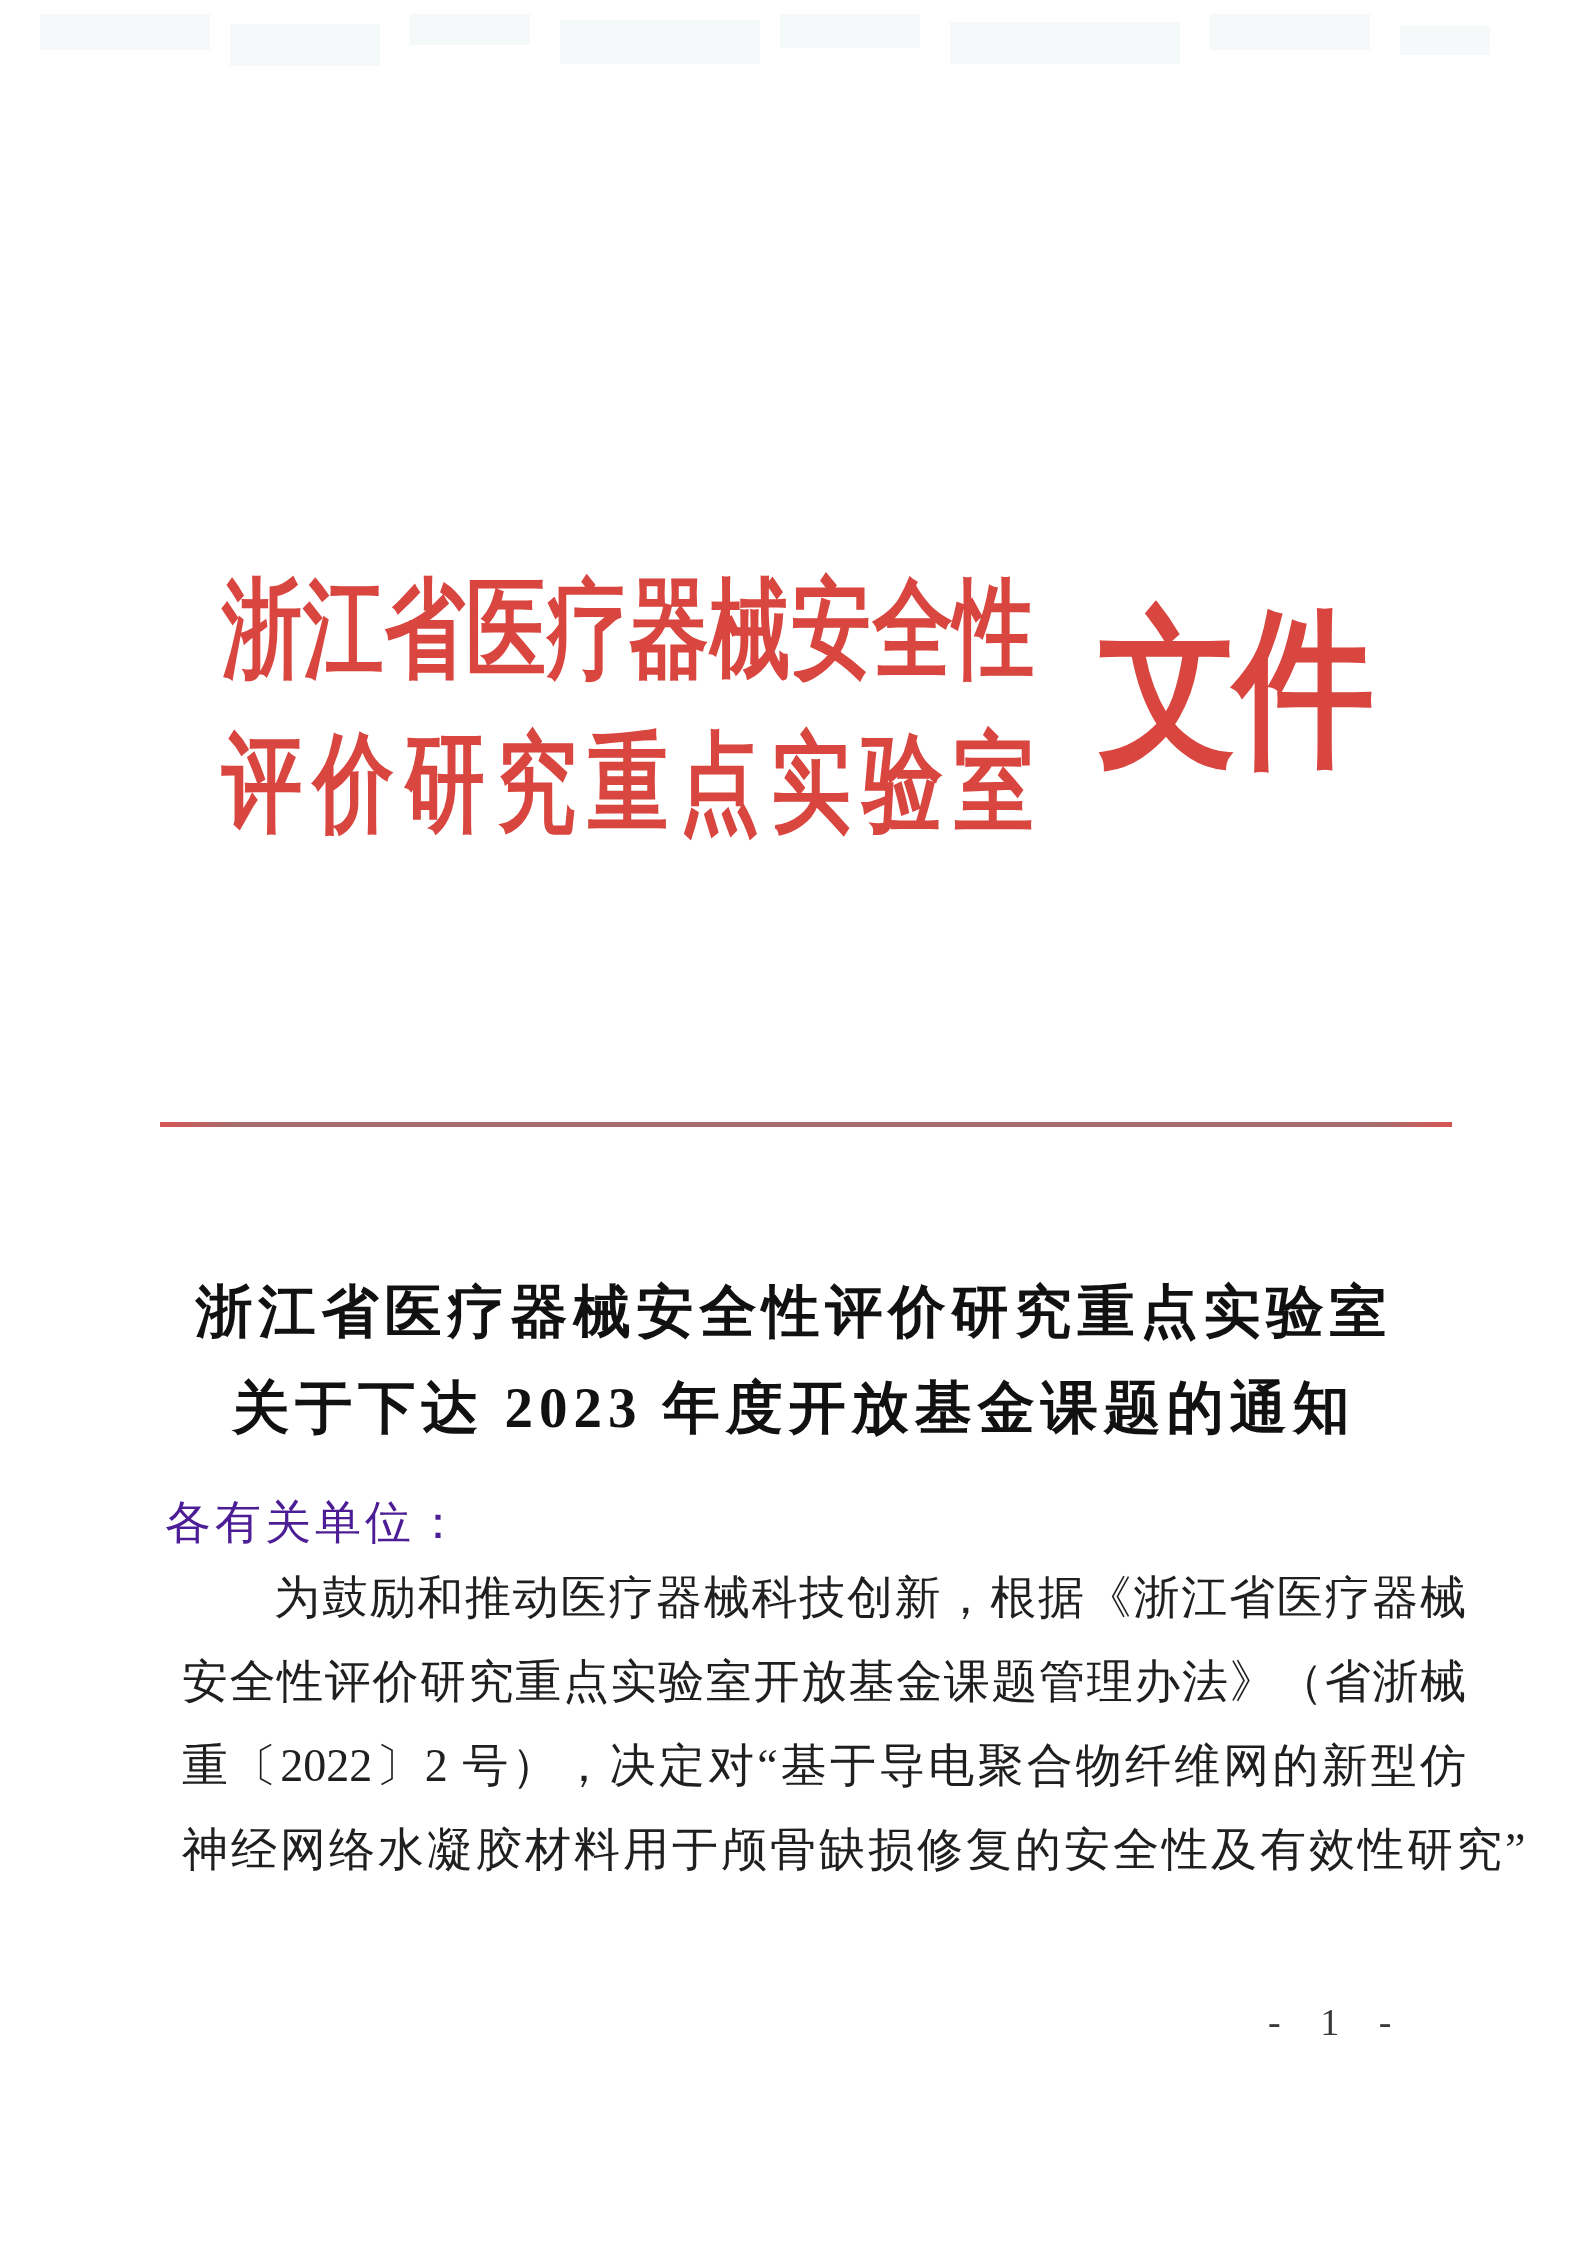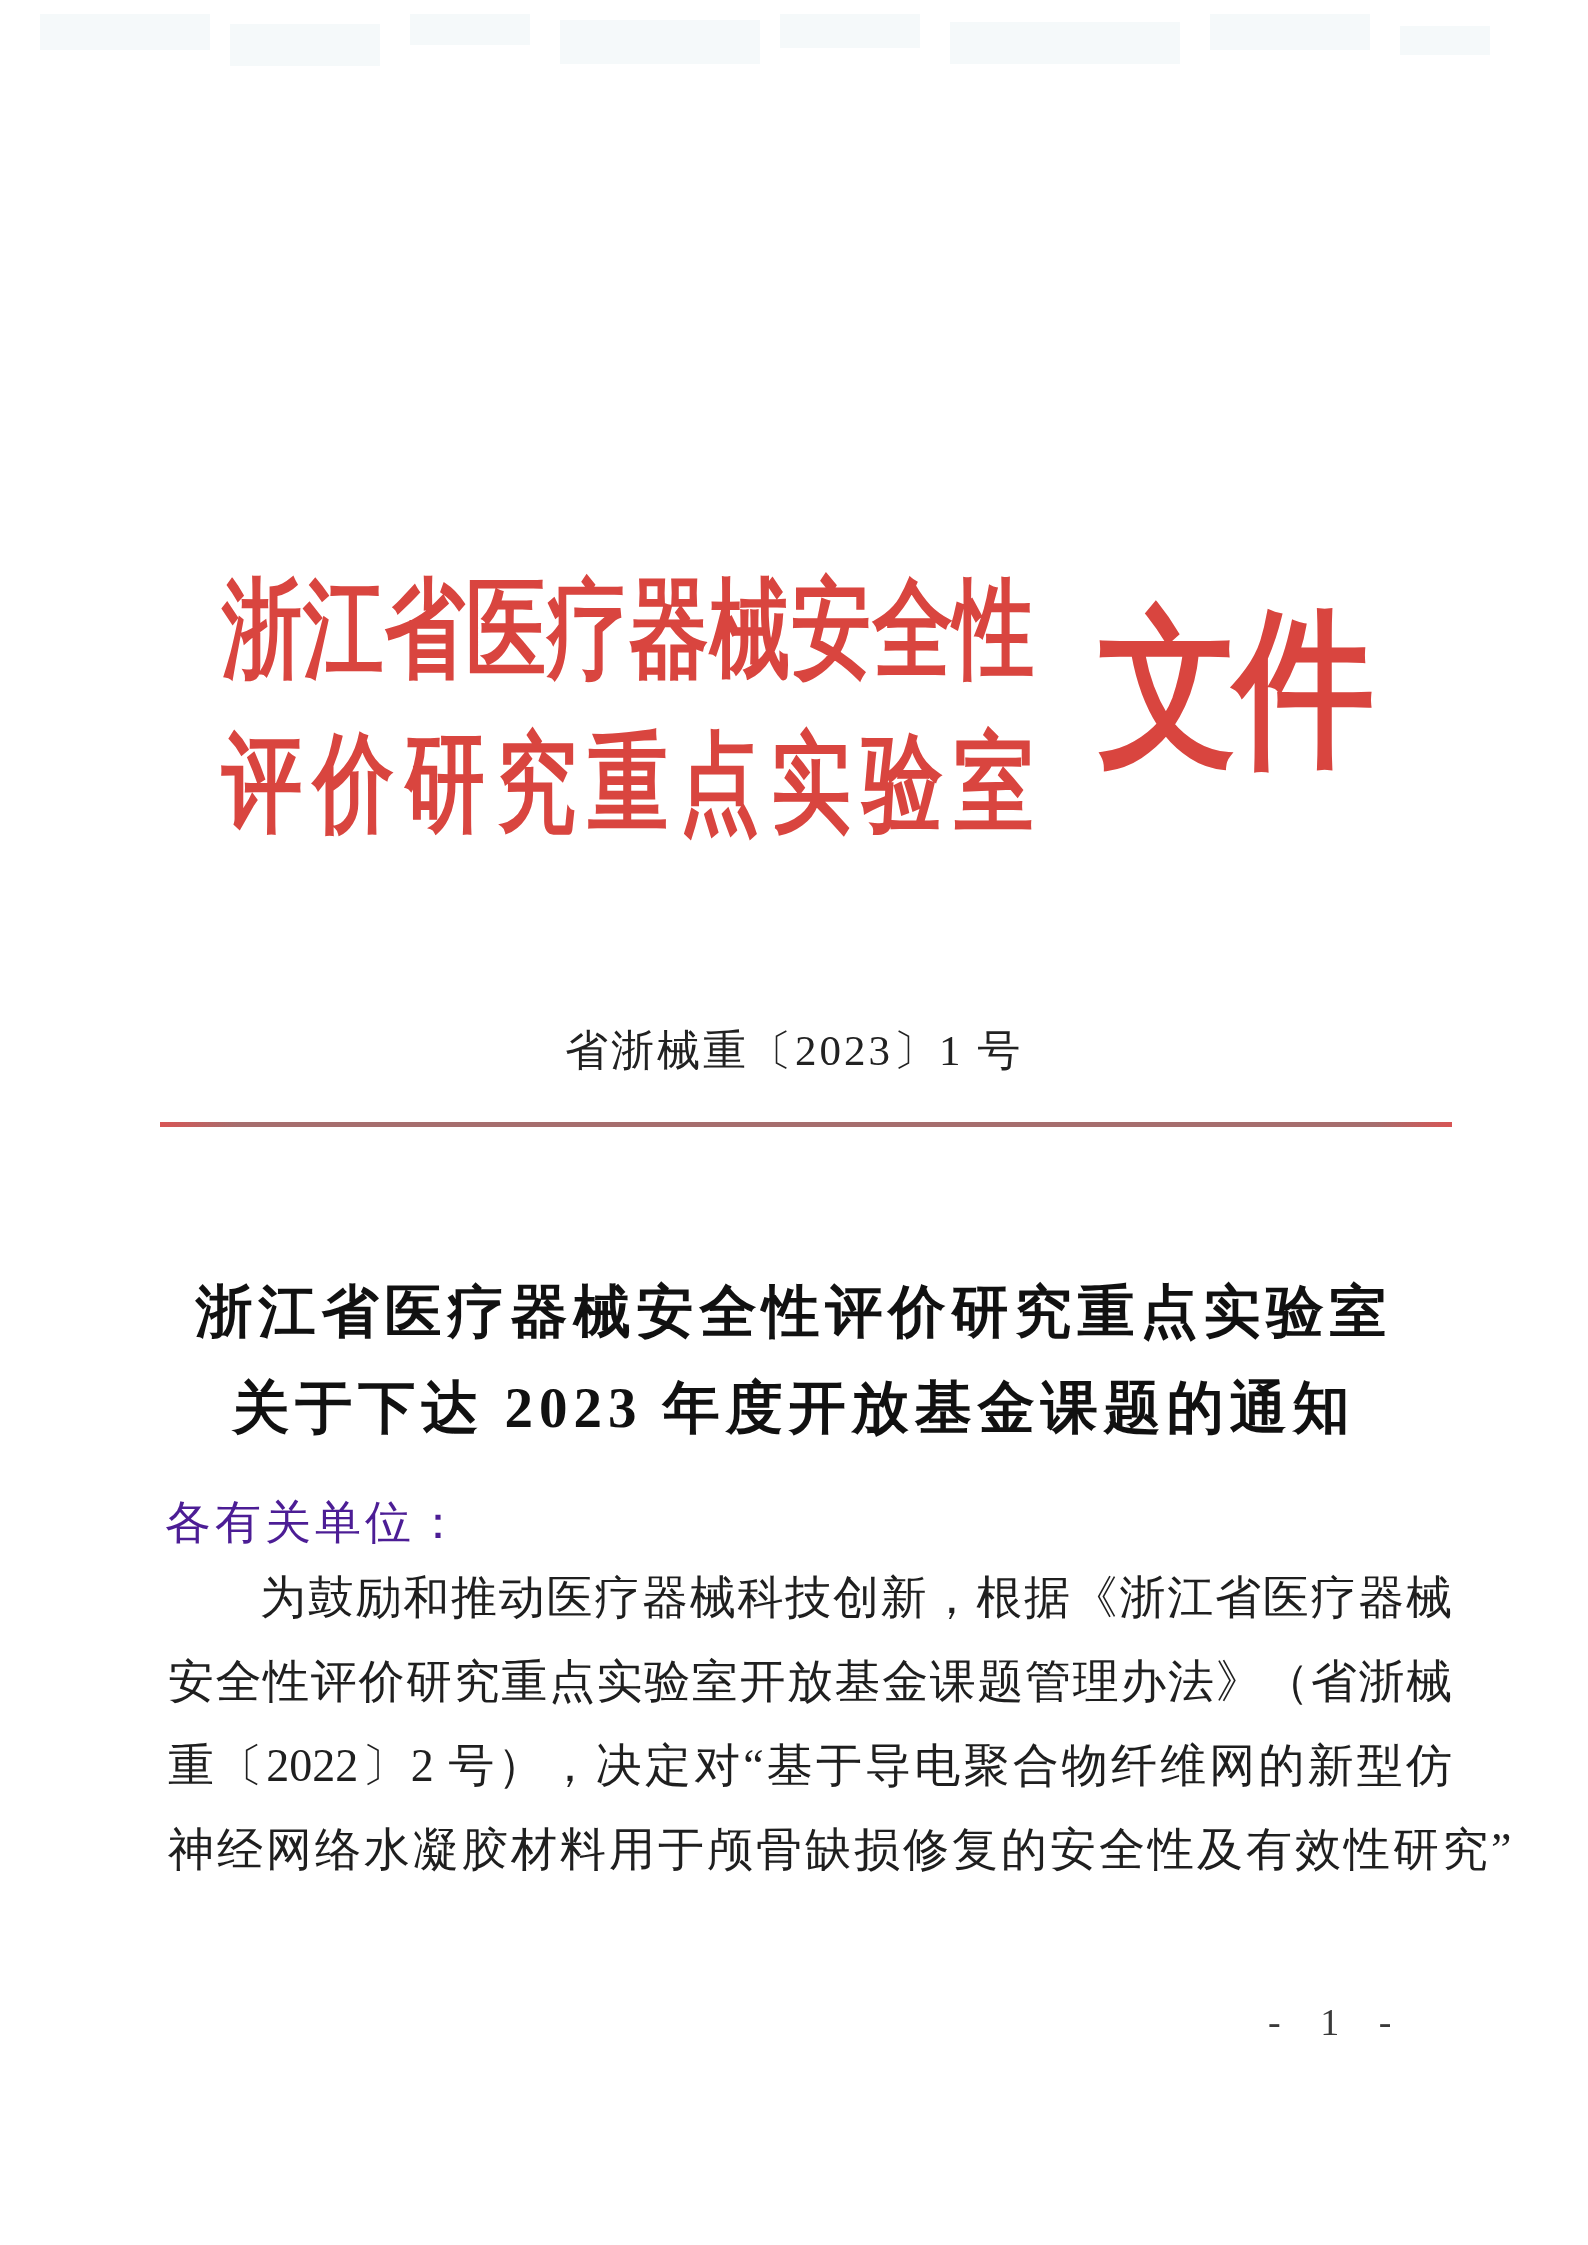--- a/index.html
+++ b/index.html
@@ -64,21 +64,21 @@
     text-align:center;font-weight:bold;color:#111;
     font-size:57px;line-height:96px;letter-spacing:6px;
   }
 
   
   .salutation{
     position:absolute;left:165px;top:1492px;
     font-size:46px;letter-spacing:4px;color:#4c1d95;
   }
   .body-lines{
-    position:absolute;left:168px;top:1556px;width:1284px;
+    position:absolute;left:182px;top:1556px;width:1284px;
     font-size:46px;color:#1f1f1f;
   }
   .body-line{
     height:84px;line-height:84px;white-space:nowrap;
     text-align:justify;text-align-last:justify;
   }
   .body-line:first-child{text-indent:2em;}
   .body-line:last-child{text-align-last:left;letter-spacing:3px;}
 
   
@@ -104,21 +104,20 @@
     <span></span>
   </div>
 
   <div class="org-block">
     <div class="org-line org-line1">浙江省医疗器械安全性</div>
     <div class="org-line org-line2">评价研究重点实验室</div>
   </div>
 
   <div class="doc-type">文件</div>
 
-  <div class="doc-number">省浙械重〔2023〕1 号</div>
 
   <div class="red-rule"></div>
 
   <div class="doc-title">
     <div>浙江省医疗器械安全性评价研究重点实验室</div>
     <div>关于下达 2023 年度开放基金课题的通知</div>
   </div>
 
   <div class="salutation">各有关单位：</div>
 

